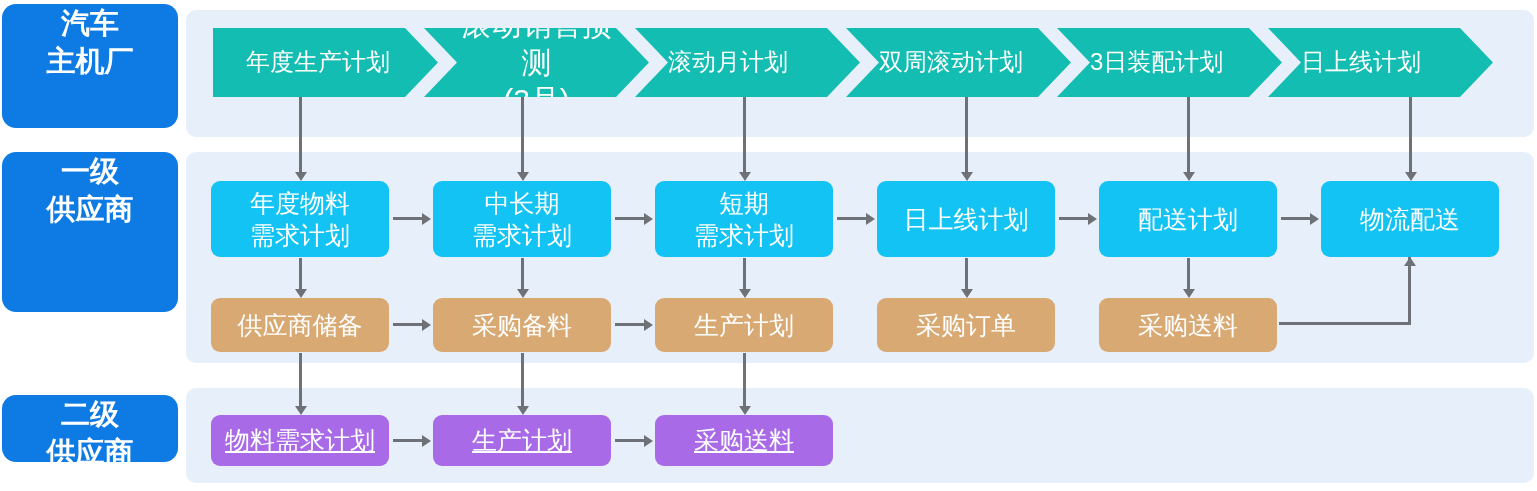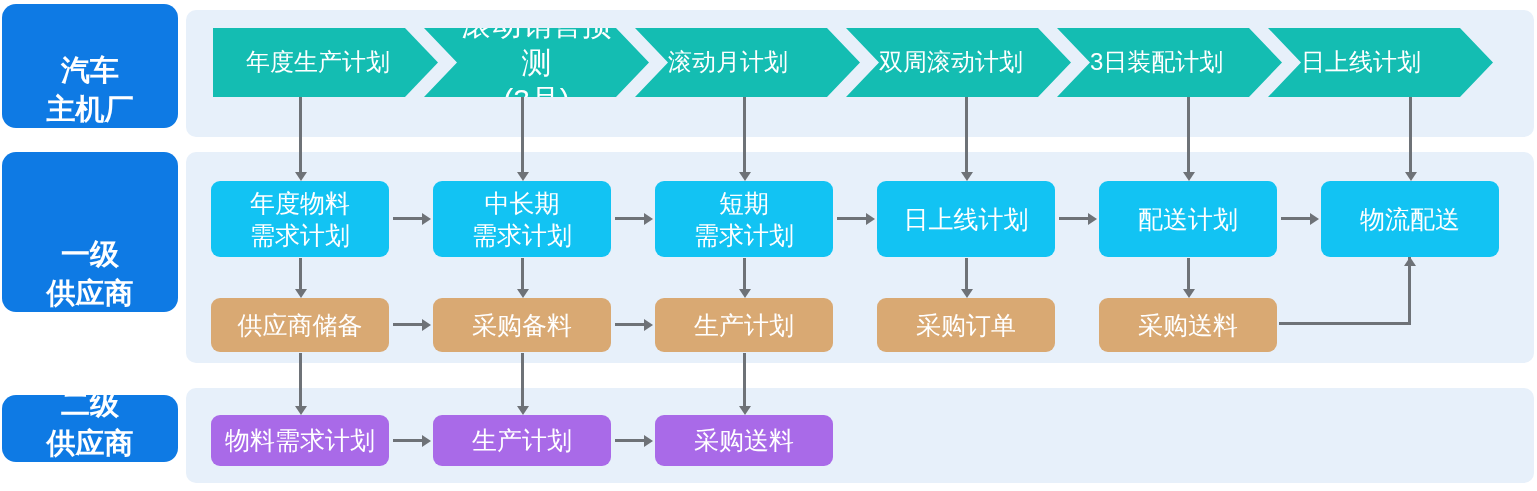--- a/index.html
+++ b/index.html
@@ -19,21 +19,21 @@
   .canvas{position:relative;width:1537px;height:491px;background:#fff;overflow:hidden;}
 
   
   .band{position:absolute;left:186px;width:1348px;background:var(--band-bg);border-radius:10px;}
   .band.b1{top:10px;height:127px;}
   .band.b2{top:152px;height:211px;}
   .band.b3{top:388px;height:95px;}
 
   
   .lane-label{position:absolute;left:2px;width:176px;background:var(--lane-label);
-    border-radius:14px;display:flex;align-items:flex-end;justify-content:center;
+    border-radius:14px;display:flex;align-items:flex-start;justify-content:center;
     color:var(--text);font-weight:bold;font-size:29px;line-height:1.32;text-align:center;z-index:3;}
   .lane-label span{white-space:pre-line;}
   .lane-label.l1{top:4px;height:124px;}
   .lane-label.l2{top:152px;height:160px;}
   .lane-label.l3{top:395px;height:67px;}
 
   
   .chev{position:absolute;top:28px;height:69px;width:225px;background:var(--chevron);
     display:flex;align-items:center;justify-content:flex-start;color:var(--text);
     font-size:24px;text-align:center;line-height:1.2;padding:0 33px;z-index:2;
@@ -43,21 +43,21 @@
   .chev.two-line{font-size:30px;line-height:1.25;}
   .chev.c0{left:213px}.chev.c1{left:424px}.chev.c2{left:635px}
   .chev.c3{left:846px}.chev.c4{left:1057px}.chev.c5{left:1268px}
 
   
   .node{position:absolute;width:178px;display:flex;align-items:center;justify-content:center;
     color:var(--text);font-size:25px;text-align:center;line-height:1.3;border-radius:9px;z-index:2;}
   .node span{white-space:pre-line;}
   .plan{top:181px;height:76px;background:var(--plan-box);}
   .proc{top:298px;height:54px;background:var(--procurement-box);align-items:center;}
-  .t2{top:415px;height:51px;background:var(--tier2-box);}
+  .t2{top:415px;height:51px;background:var(--tier2-box);text-decoration:underline;}
   .x0{left:211px}.x1{left:433px}.x2{left:655px}
   .x3{left:877px}.x4{left:1099px}.x5{left:1321px}
 
   
   .arr-v{position:absolute;width:3px;background:var(--arrow);z-index:1;}
   .arr-v::after{content:"";position:absolute;bottom:-9px;left:-4.5px;
     border:6px solid transparent;border-bottom:none;border-top:9px solid var(--arrow);}
   .av-top{top:97px;height:75px;}   
   .av-mid{top:258px;height:31px;}  
   .av-low{top:353px;height:53px;}  

